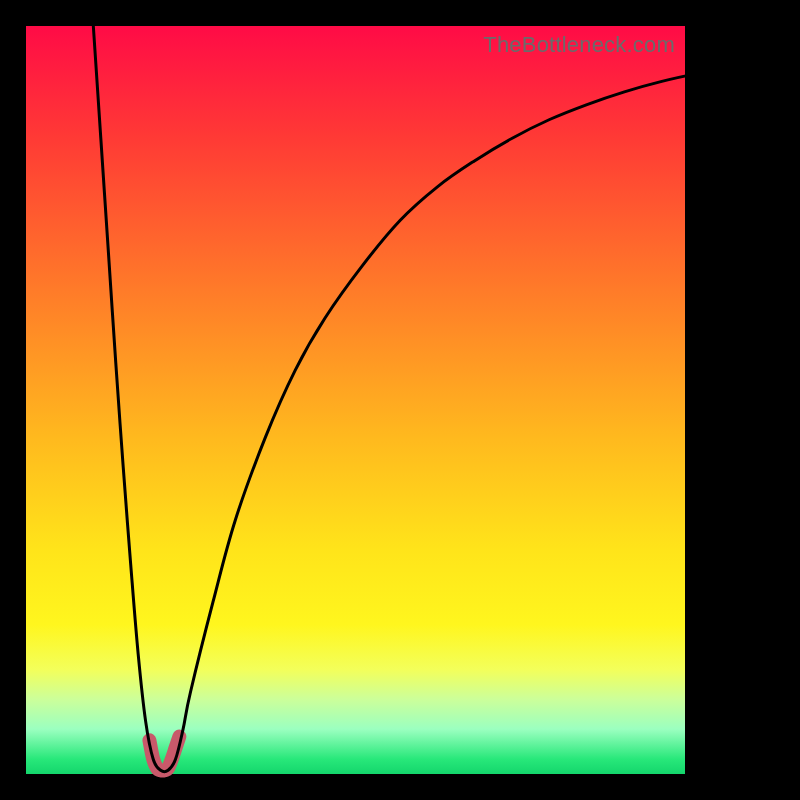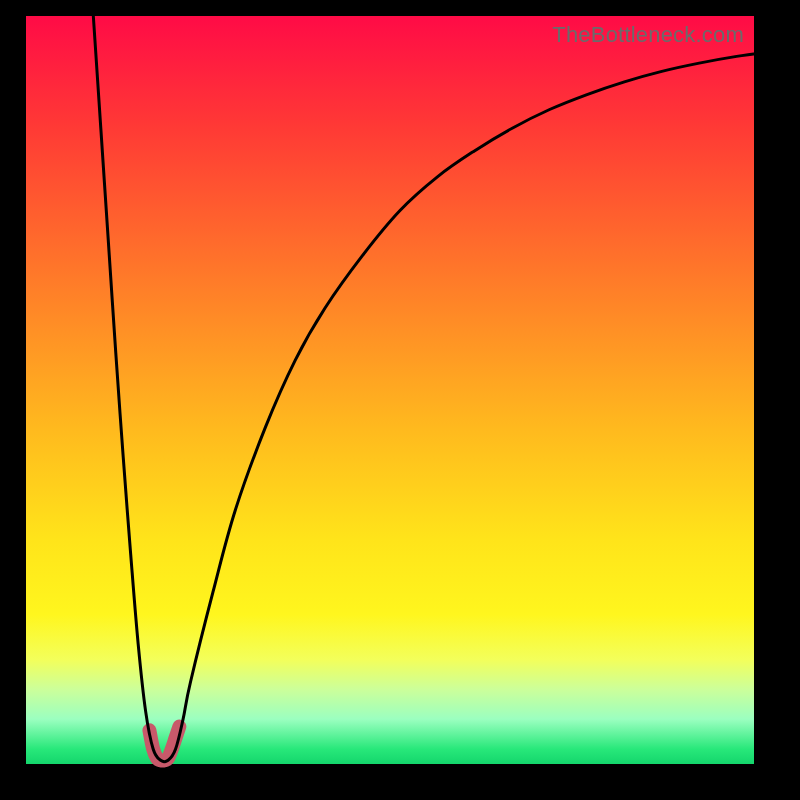--- a/index.html
+++ b/index.html
@@ -6,22 +6,22 @@
   html, body { width: 800px; height: 800px; overflow: hidden; }
   .frame {
     width: 800px;
     height: 800px;
     background: #000;
     position: relative;
   }
   .plot-area {
     position: absolute;
     left: 26px;
-    top: 16px;
-    width: 728px;
+    top: 26px;
+    width: 659px;
     height: 748px;
     background: linear-gradient(to bottom,
       #ff0b46 0%,
       #ff3a35 15%,
       #ff7a29 35%,
       #ffb91e 55%,
       #ffe41a 70%,
       #fff61e 80%,
       #f3ff5a 86%,
       #ccff9a 90%,

